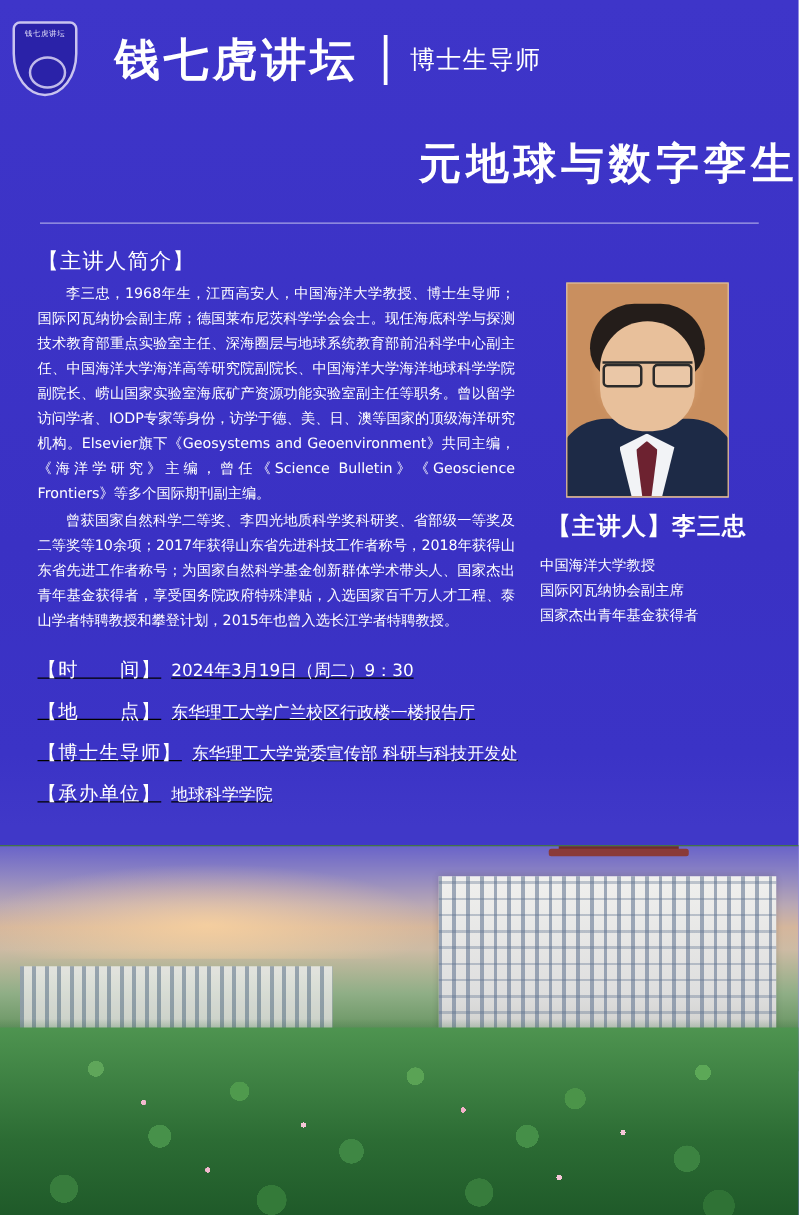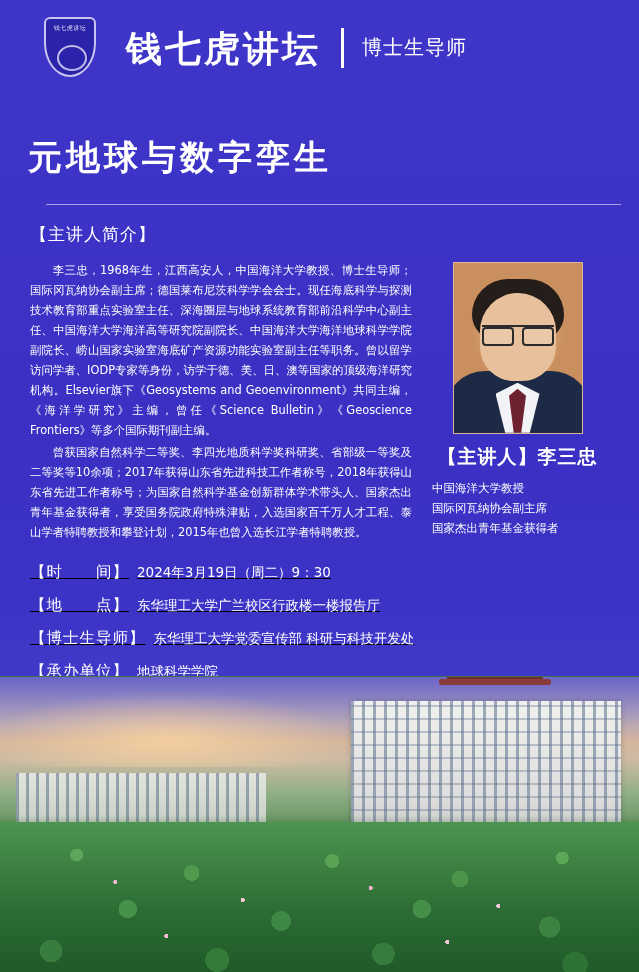--- a/index.html
+++ b/index.html
@@ -17,21 +17,21 @@
     overflow: hidden;
     background: linear-gradient(180deg, #3e35c9 0%, #3a31c4 45%, #3b33c6 62%, #4038c8 68%);
   }
 
   
   .header {
     position: relative;
     height: 95px;
     display: flex;
     align-items: center;
-    padding-left: 44px;
+    padding-left: 10px;
     box-sizing: border-box;
   }
   .emblem {
     width: 56px;
     height: 62px;
     position: relative;
     flex: 0 0 auto;
   }
   .emblem .shield {
     width: 52px;
@@ -84,23 +84,22 @@
   }
   .issue {
     font-family: "DejaVu Sans", sans-serif;
     font-size: 20px;
     color: #ffffff;
     letter-spacing: 1px;
   }
 
   
   .title-block {
-    text-align: left;
-    margin-top: 42px;
-    padding-left: 28px;
+    text-align: right;
+    margin-top: 16px;
   }
   .main-title {
     font-family: "DejaVu Serif", serif;
     font-weight: bold;
     font-size: 34px;
     color: #ffffff;
     letter-spacing: 4px;
     line-height: 1.2;
   }
   .title-rule {
@@ -114,21 +113,21 @@
   .body-area {
     position: relative;
     padding: 18px 30px 0 30px;
     box-sizing: border-box;
   }
   .section-label {
     font-family: Liberation Mono, monospace;
     font-size: 17px;
     color: #ffffff;
     letter-spacing: 1px;
-    margin-bottom: 14px;
+    margin-bottom: 4px;
   }
   .bio-wrap {
     display: flex;
     align-items: flex-start;
   }
   .bio-text {
     width: 382px;
     flex: 0 0 auto;
   }
   .bio-text p {

